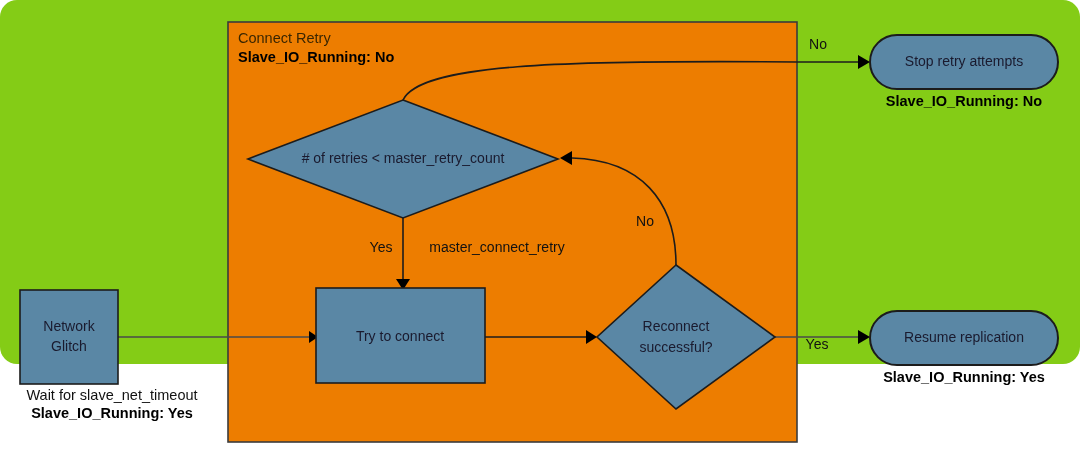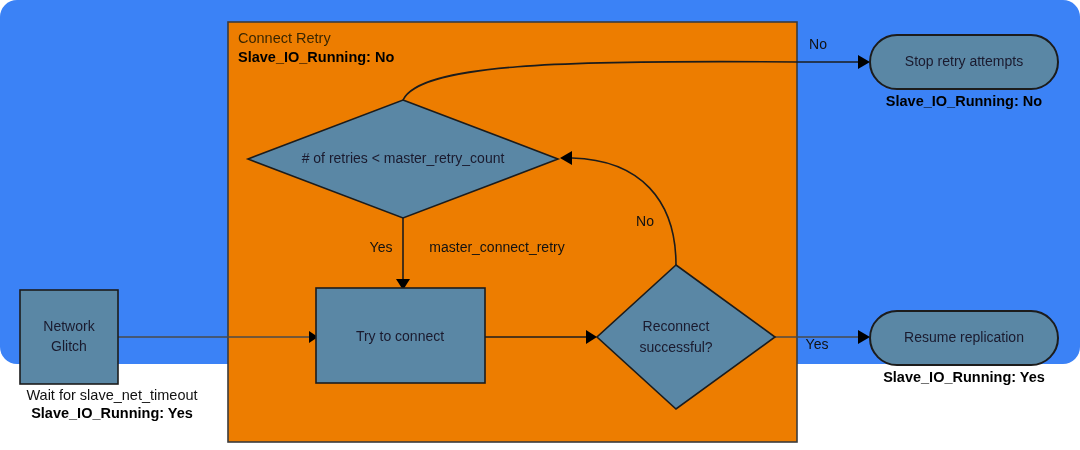--- a/index.html
+++ b/index.html
@@ -10,21 +10,21 @@
   body {
     width: 1080px;
     height: 450px;
     font-family: "Liberation Sans", sans-serif;
     overflow: hidden;
   }
   #diagram-root {
     position: relative;
     width: 1080px;
     height: 364px;
-    background: #3b82f6;
+    background: #84cc16;
     border-radius: 17px;
   }
   svg.flow {
     display: block;
     width: 1080px;
     height: 450px;
   }
   .node-text {
     font-family: "Liberation Sans", sans-serif;
     font-size: 14px;

